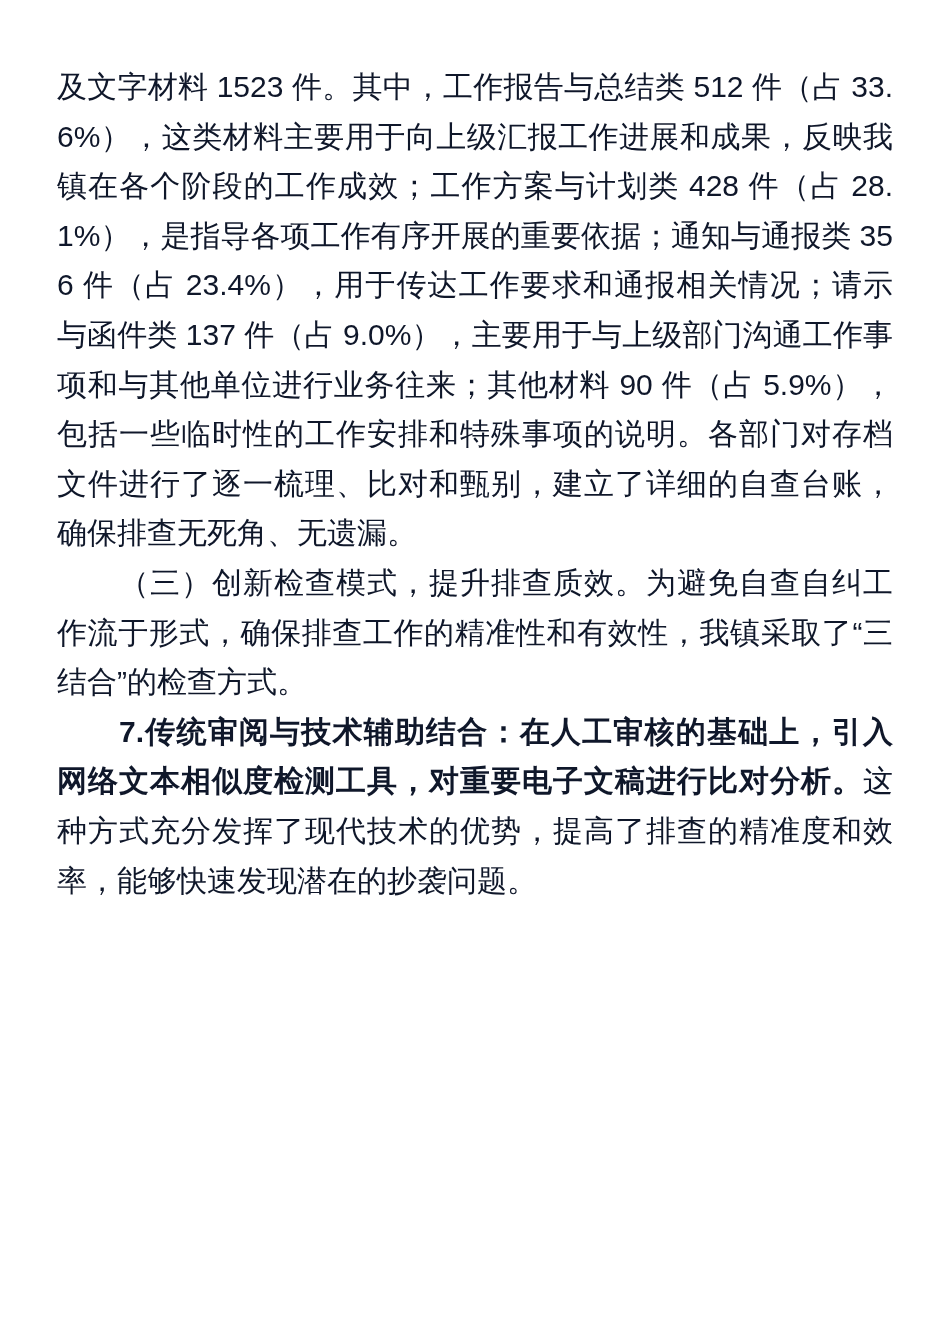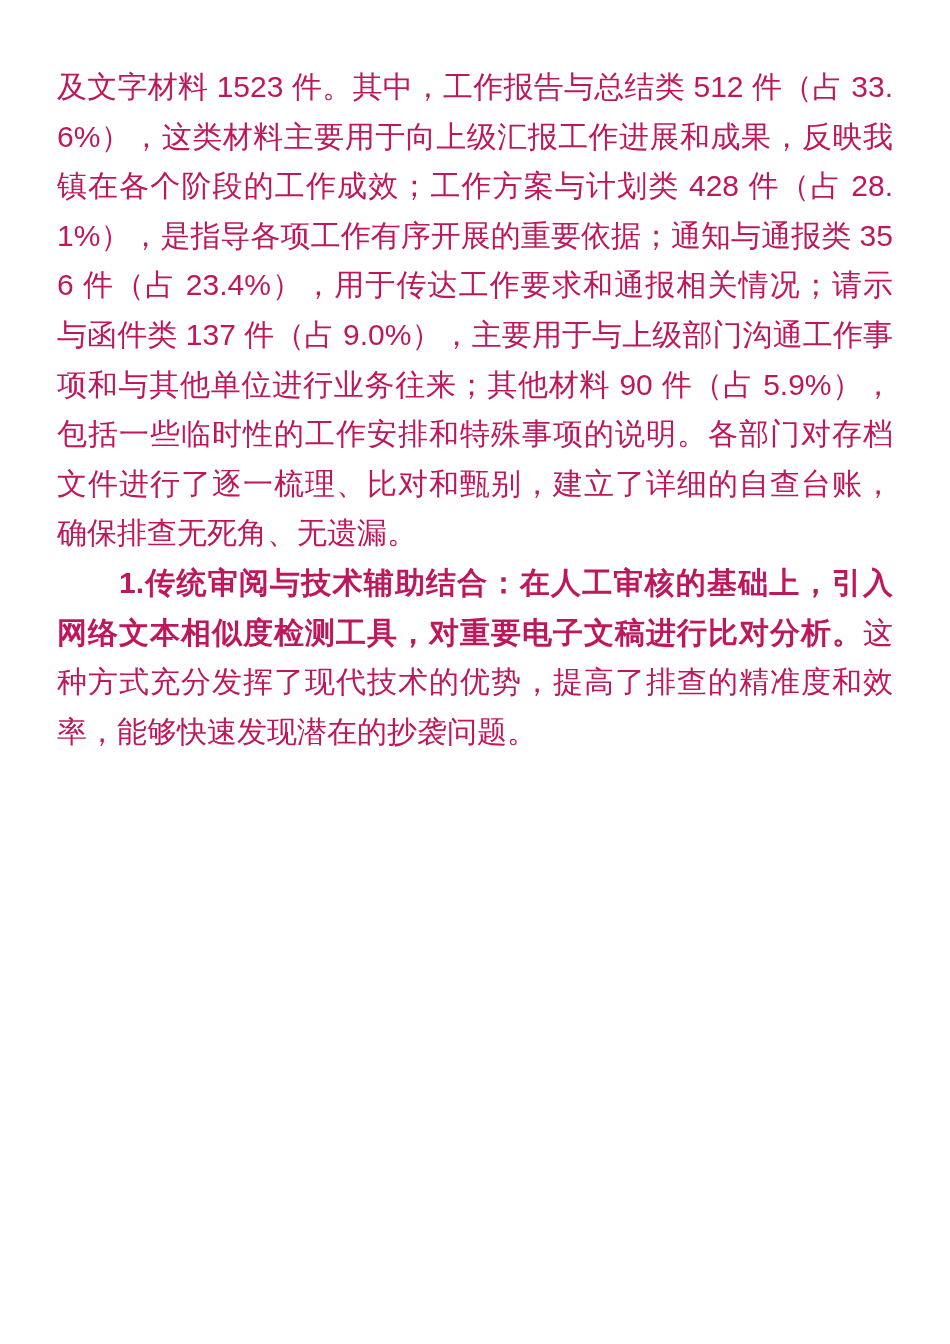--- a/index.html
+++ b/index.html
@@ -21,35 +21,36 @@
   .doc-body {
     position: absolute;
     left: 57px;
     top: 62px;
     width: 836px;
   }
   .para {
     margin: 0 0 0 0;
     font-size: 30px;
     line-height: 49.6px;
-    color: #be185d;
+    color: #0f172a;
     text-align: justify;
     text-justify: inter-ideograph;
     text-align-last: left;
     letter-spacing: 0px;
     word-break: break-all;
   }
   .para.indent {
     text-indent: 62px;
   }
   .bold-run {
     font-weight: bold;
   }
 </style>
 </head>
 <body>
 
 <div class="page" style="background: rgb(255, 255, 255); width: 950px; height: 1344px;">
   <div class="doc-body" id="doc-body" style="color: rgb(0, 0, 0);">
       <p class="para" id="p-continuation-stats"><span>及文字材料 1523 件。其中，工作报告与总结类 512 件（占 33.6%），这类材料主要用于向上级汇报工作进展和成果，反映我镇在各个阶段的工作成效；工作方案与计划类 428 件（占 28.1%），是指导各项工作有序开展的重要依据；通知与通报类 356 件（占 23.4%），用于传达工作要求和通报相关情况；请示与函件类 137 件（占 9.0%），主要用于与上级部门沟通工作事项和与其他单位进行业务往来；其他材料 90 件（占 5.9%），包括一些临时性的工作安排和特殊事项的说明。各部门对存档文件进行了逐一梳理、比对和甄别，建立了详细的自查台账，确保排查无死角、无遗漏。</span></p>
-      <p class="para indent" id="p-item-3"><span class="bold-run">1.传统审阅与技术辅助结合：在人工审核的基础上，引入网络文本相似度检测工具，对重要电子文稿进行比对分析。</span><span>这种方式充分发挥了现代技术的优势，提高了排查的精准度和效率，能够快速发现潜在的抄袭问题。</span></p>
+      <p class="para indent" id="p-section-three"><span>（三）创新检查模式，提升排查质效。为避免自查自纠工作流于形式，确保排查工作的精准性和有效性，我镇采取了“三结合”的检查方式。</span></p>
+      <p class="para indent" id="p-item-3"><span class="bold-run">7.传统审阅与技术辅助结合：在人工审核的基础上，引入网络文本相似度检测工具，对重要电子文稿进行比对分析。</span><span>这种方式充分发挥了现代技术的优势，提高了排查的精准度和效率，能够快速发现潜在的抄袭问题。</span></p>
     </div>
 </div>
 
 </body></html>

